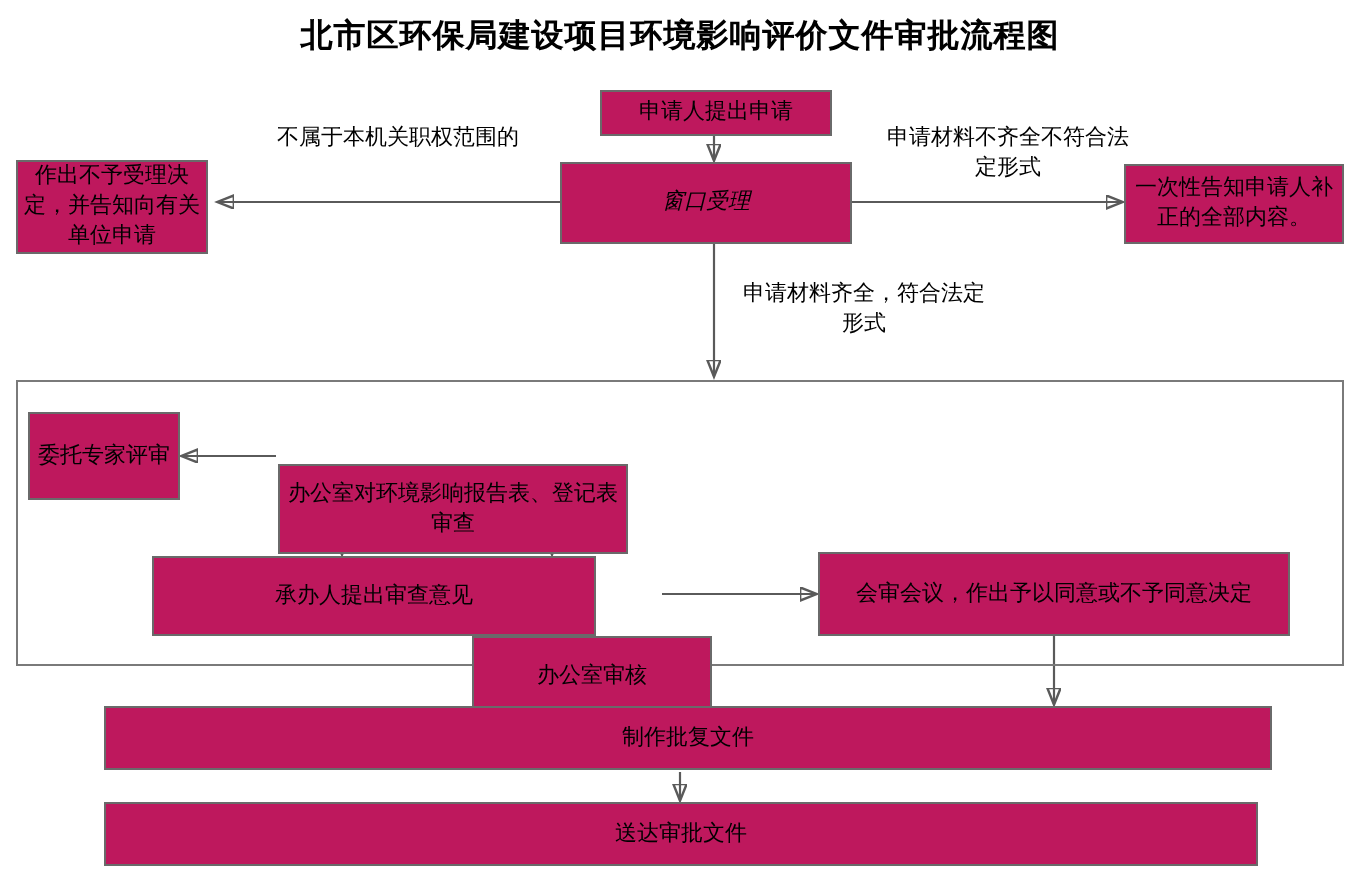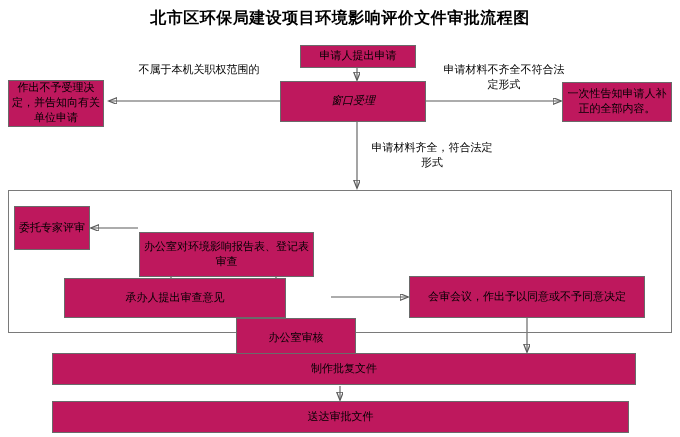--- a/index.html
+++ b/index.html
@@ -134,21 +134,21 @@
   <div class="group-box" style="left:8px; top:190px; width:664px; height:143px;"></div>
 
   <div class="box" style="left:14px; top:206px; width:76px; height:44px;">
     <span>委托专家评审</span>
   </div>
 
   <div class="box" style="left:139px; top:206px; width:175px; height:45px;margin-top:26px;">
     <span>办公室对环境影响报告表、登记表审查</span>
   </div>
 
-  <div class="box" style="left:64px; top:278px; width:222px; height:40px;">
+  <div class="box" style="left:76px; top:278px; width:222px; height:40px;">
     <span>承办人提出审查意见</span>
   </div>
 
   <div class="box" style="left:236px; top:278px; width:120px; height:40px;margin-top:40px;">
     <span>办公室审核</span>
   </div>
 
   <div class="box" style="left:409px; top:276px; width:236px; height:42px;">
     <span>会审会议，作出予以同意或不予同意决定</span>
   </div>

